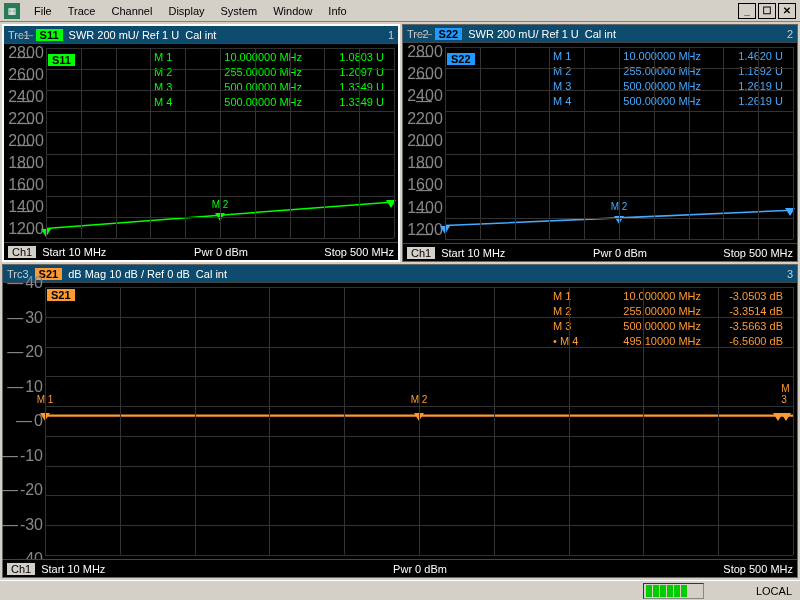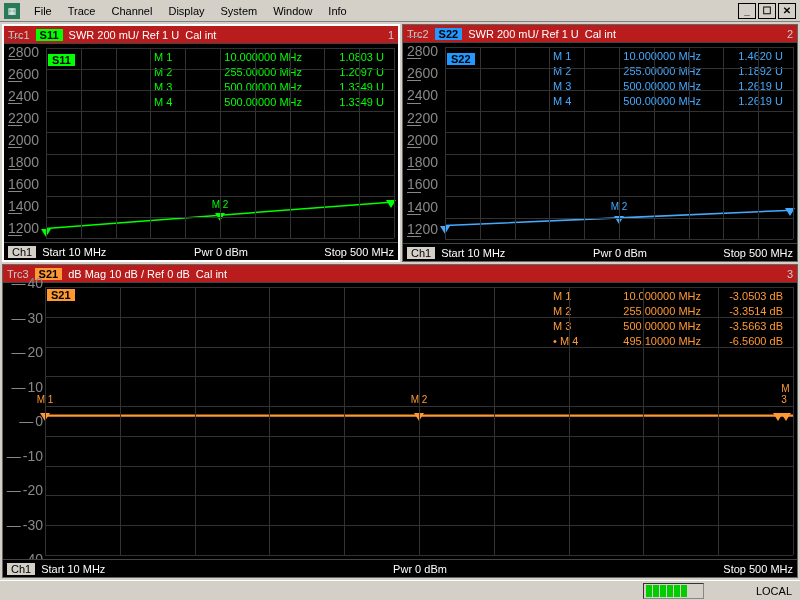--- a/index.html
+++ b/index.html
@@ -6,33 +6,33 @@
 body { width:800px; height:600px; background:#d4d0c8; overflow:hidden; font-size:11px; }
 .menubar { height:22px; background:#d4d0c8; display:flex; align-items:center; padding:0 4px; border-bottom:1px solid #808080; }
 .menubar .icon { width:16px; height:16px; background:#2a7a5a; margin-right:6px; display:flex; align-items:center; justify-content:center; color:#fff; font-size:9px; }
 .menubar .mitem { padding:2px 8px; cursor:pointer; }
 .winbtns { margin-left:auto; display:flex; gap:2px; }
 .winbtn { width:18px; height:16px; background:#d4d0c8; border:1px solid #000; display:flex; align-items:center; justify-content:center; font-weight:bold; cursor:pointer; font-size:10px; }
 .panels { display:flex; flex-direction:column; height:558px; gap:2px; padding:2px; }
 .top { display:flex; gap:2px; height:238px; }
 .panel { background:#000; position:relative; flex:1; border:1px solid #666; }
 .panel.wide { height:298px; }
-.phead { height:18px; background:#b91c1c; color:#fff; display:flex; align-items:center; padding:0 4px; font-size:11px; gap:6px; border-bottom:1px solid #444; }
+.phead { height:18px; background:#0c4a6e; color:#fff; display:flex; align-items:center; padding:0 4px; font-size:11px; gap:6px; border-bottom:1px solid #444; }
 .phead .trc { color:#ccc; }
 .phead .sbox { padding:0 4px; font-weight:bold; }
 .phead .num { margin-left:auto; color:#ccc; }
 .s11box { background:#0f0; color:#000; }
 .s22box { background:#29f; color:#000; }
 .s21box { background:#f93; color:#000; }
 .plot { position:absolute; top:18px; left:0; right:0; bottom:18px; }
 .pfoot { position:absolute; bottom:0; left:0; right:0; height:18px; background:#000; color:#fff; display:flex; align-items:center; padding:0 4px; font-size:11px; border-top:1px solid #444; }
 .pfoot .ch { background:#d4d0c8; color:#000; padding:0 4px; margin-right:6px; }
 .pfoot .mid { position:absolute; left:50%; transform:translateX(-50%);padding-left:40px; }
 .pfoot .stop { margin-left:auto; }
-.yaxis { position:absolute; left:4px; top:0; bottom:0; width:36px; color:#888; font-size:14px; }
+.yaxis { position:absolute; left:4px; top:0; bottom:0; width:36px; color:#888; font-size:16px;text-align:center; }
 .ytick { position:absolute; right:0; transform:translateY(-50%); }
 .ytick::before { content:'—'; color:#888; margin-right:2px; }
 .gridarea { position:absolute; left:42px; right:4px; top:4px; bottom:4px; }
 .gline { position:absolute; background:#323232; }
 .gh { width:100%; height:1px; }
 .gv { height:100%; width:1px; }
 .mtable { position:absolute; top:2px; right:10px; font-size:11px; line-height:15px; text-align:right; }
 .mtable.green { color:#0f0; }
 .mtable.blue { color:#4af; }
 .mtable.orange { color:#f93; }

